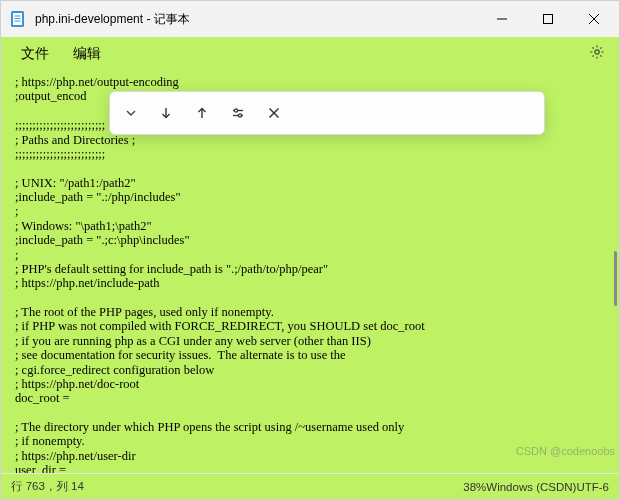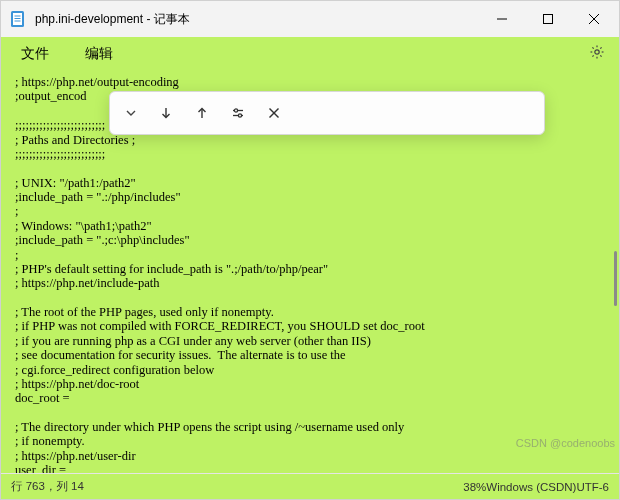--- a/index.html
+++ b/index.html
@@ -3,37 +3,37 @@
 <meta charset="utf-8">
 <style>
   * { margin: 0; padding: 0; box-sizing: border-box; }
   html, body { width: 620px; height: 500px; overflow: hidden; font-family: "Segoe UI", "Microsoft YaHei", sans-serif; background: #f9f9f9; }
   .window { width: 620px; height: 500px; display: flex; flex-direction: column; background: #bef264; border: 1px solid #d0d0d0; }
   .titlebar { height: 36px; background: #f3f3f3; display: flex; align-items: center; padding: 0 2px 0 8px; }
   .app-icon { width: 18px; height: 18px; margin-right: 8px; }
   .title-text { flex: 1; font-size: 12px; color: #000; }
   .win-controls { display: flex; }
   .win-btn { width: 46px; height: 32px; display: flex; align-items: center; justify-content: center; }
-  .menubar { height: 34px; display: flex; align-items: center; padding: 0 8px; gap: 12px; position: relative; }
+  .menubar { height: 34px; display: flex; align-items: center; padding: 0 8px; gap: 0; position: relative; }
   .menu-item { font-size: 14px; padding: 6px 12px; color: #000; }
   .settings-btn { margin-left: auto; padding: 6px; }
   .content-wrap { flex: 1; position: relative; overflow: hidden; }
   .editor { position: absolute; inset: 0; padding: 4px 14px; font-family: Liberation Serif, serif; font-size: 12.5px; line-height: 1.15; white-space: pre; color: #000; overflow: hidden; }
   .scrollbar-v { position: absolute; right: 2px; top: 0; width: 10px; height: 100%; }
   .thumb { position: absolute; right: 0; top: 180px; width: 3px; height: 55px; background: #8a8a8a; border-radius: 2px; }
   
   .findbar { position: absolute; top: 20px; left: 108px; height: 44px; width: 436px; background: #fdfdfd; border: 1px solid #d8d8d8; border-radius: 6px; box-shadow: 0 4px 16px rgba(0,0,0,.15); display: flex; align-items: center; padding: 0 8px; gap: 8px; }
   .fb-exp { width: 26px; height: 26px; display:flex; align-items:center; justify-content:center; }
   .fb-input-wrap { flex: 1; height: 28px; border-bottom: 1.5px solid #555; display:flex; align-items:center; padding: 0 6px; }
   .fb-input { flex:1; border:none; outline:none; font-size: 13px; background: transparent; }
   .fb-search { width: 20px; height: 20px; display:flex; align-items:center; justify-content:center; opacity: .75; }
   .fb-btn { width: 28px; height: 28px; display:flex; align-items:center; justify-content:center; border-radius: 4px; }
   .statusbar { height: 26px; border-top: 1px solid #e5e5e5; display:flex; align-items:center; padding: 0 10px; font-size: 11.5px; color: #333; }
   .sb-spacer { flex: 1; }
-  .watermark { position:absolute; right: 4px; bottom: 24px; font-size: 11px; color: rgba(120,120,120,.55); font-family: sans-serif; }
+  .watermark { position:absolute; right: 4px; bottom: 16px; font-size: 11px; color: rgba(120,120,120,.55); font-family: sans-serif; }
 </style>
 </head>
 <body>
 
 <div class="window">
 
   <div class="titlebar">
     <span class="app-icon">
       <svg viewBox="0 0 18 18" width="18" height="18">
           <rect x="2" y="1" width="13" height="16" rx="1.5" fill="#3a93d8"></rect>

